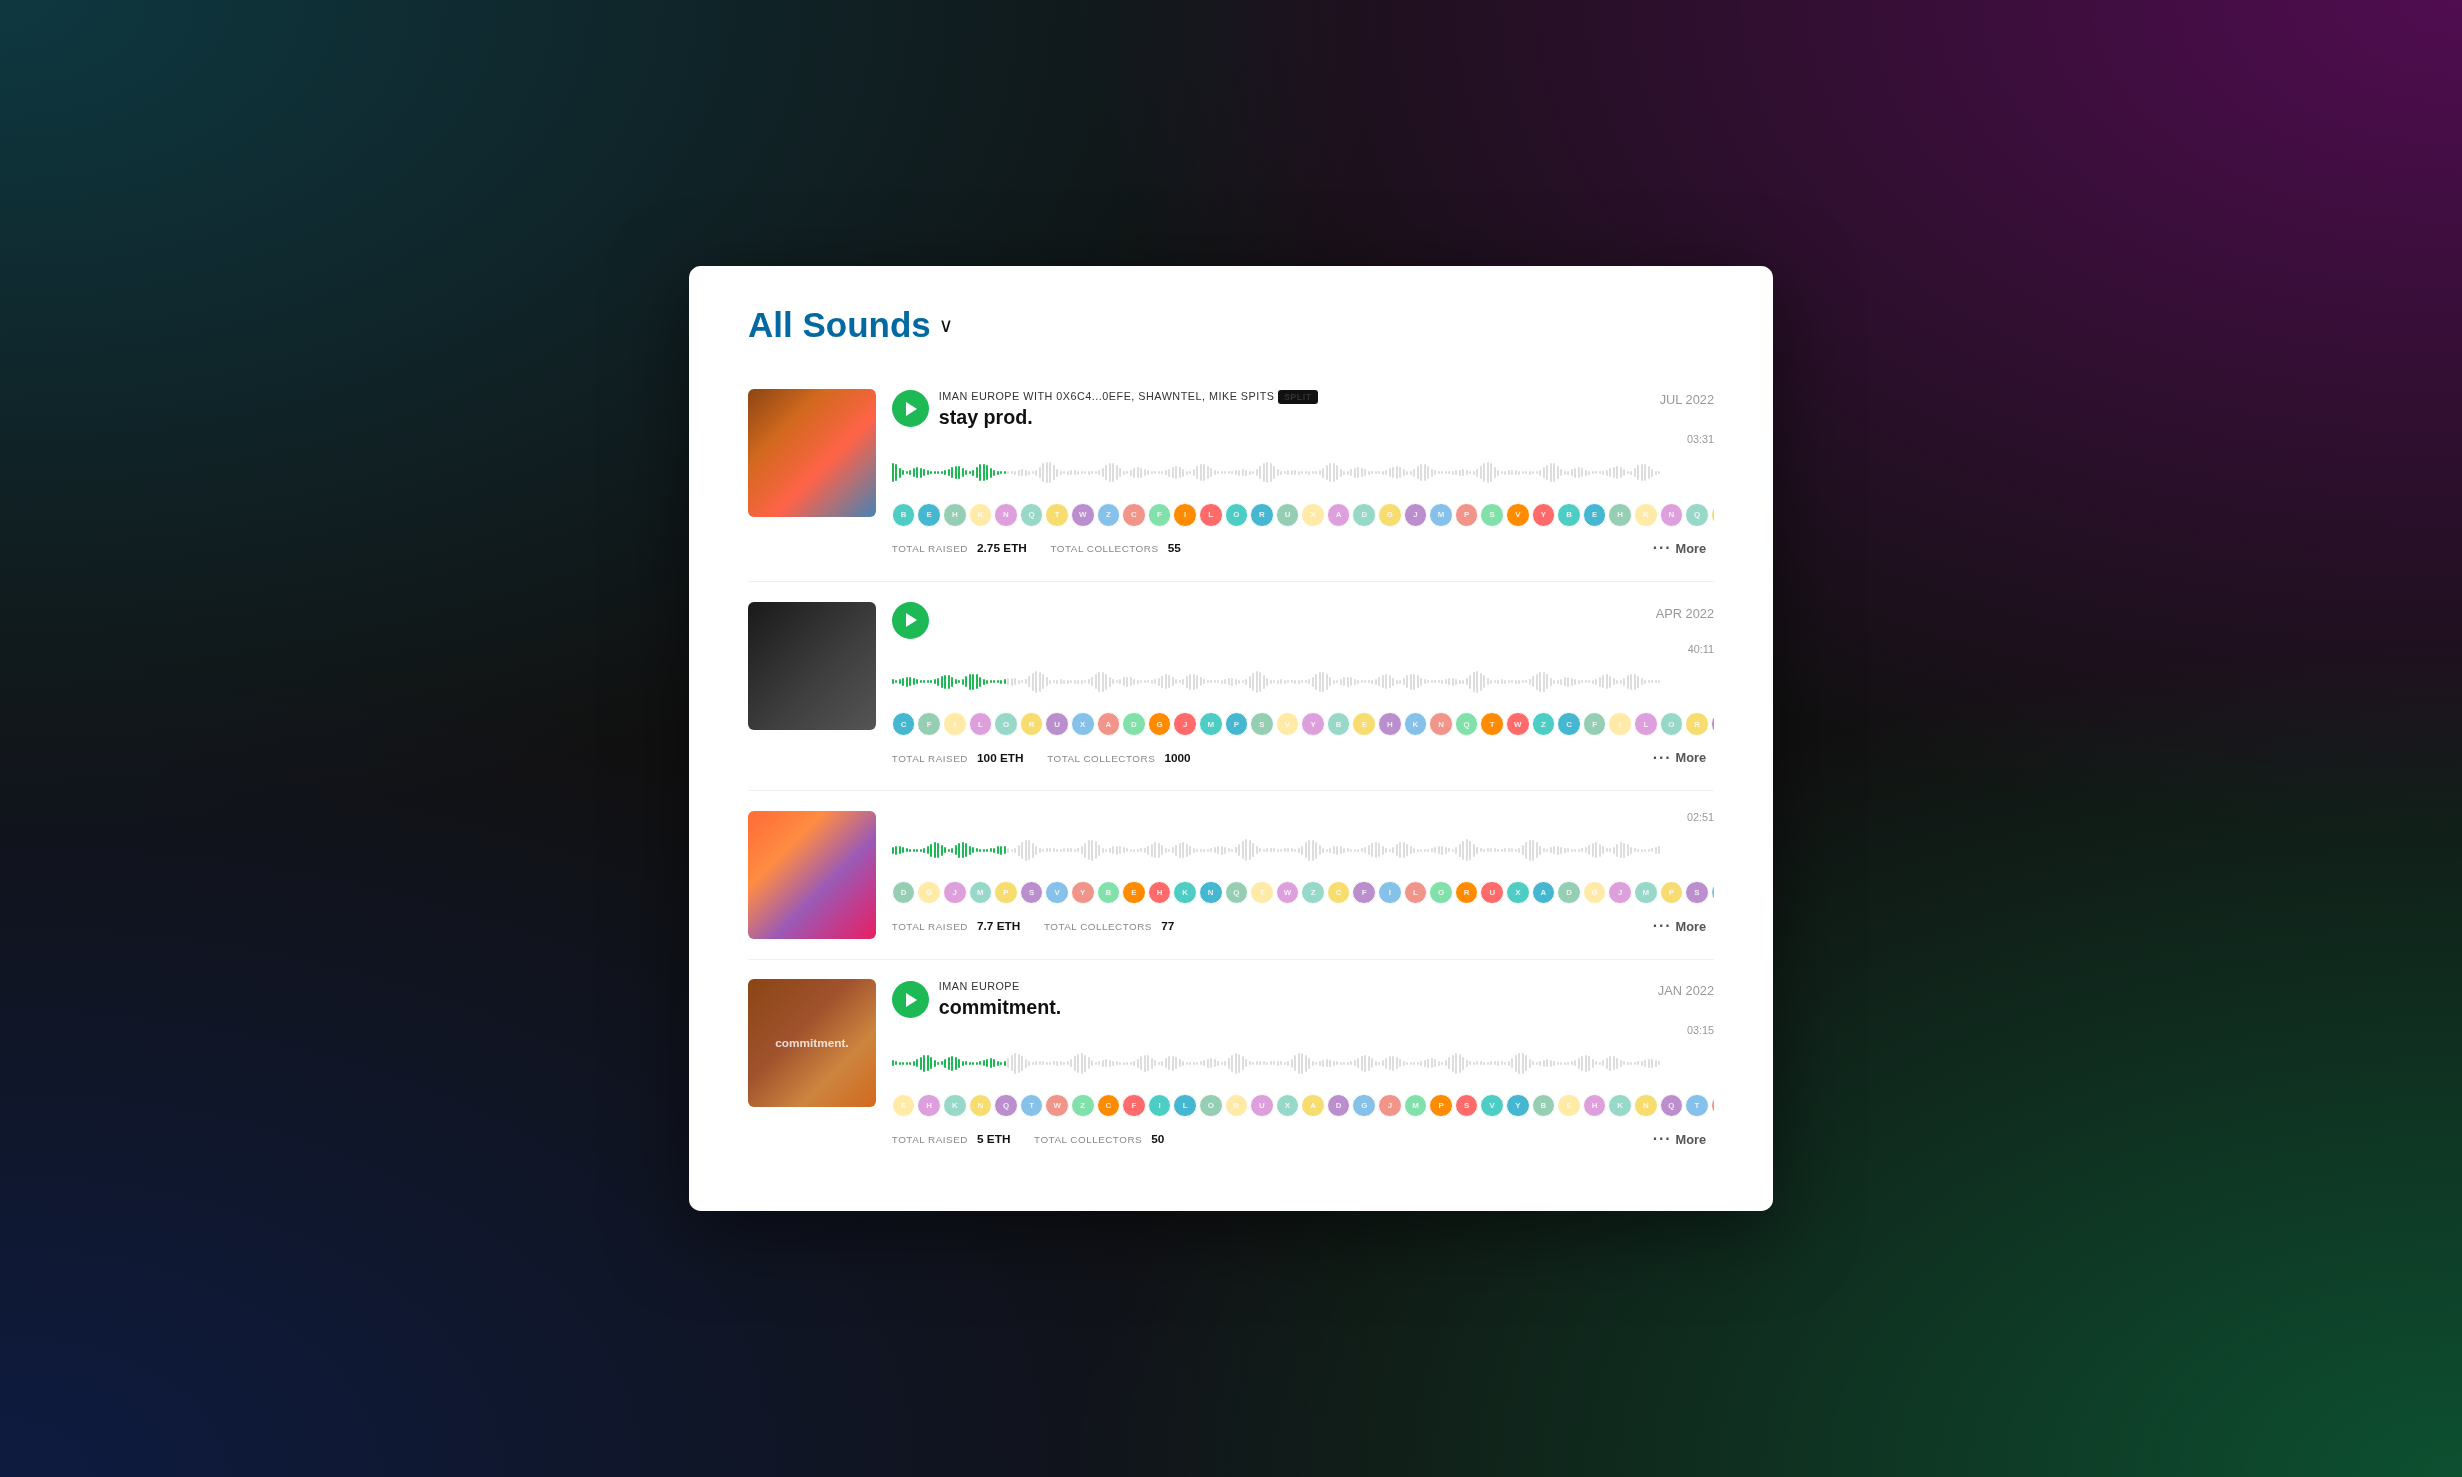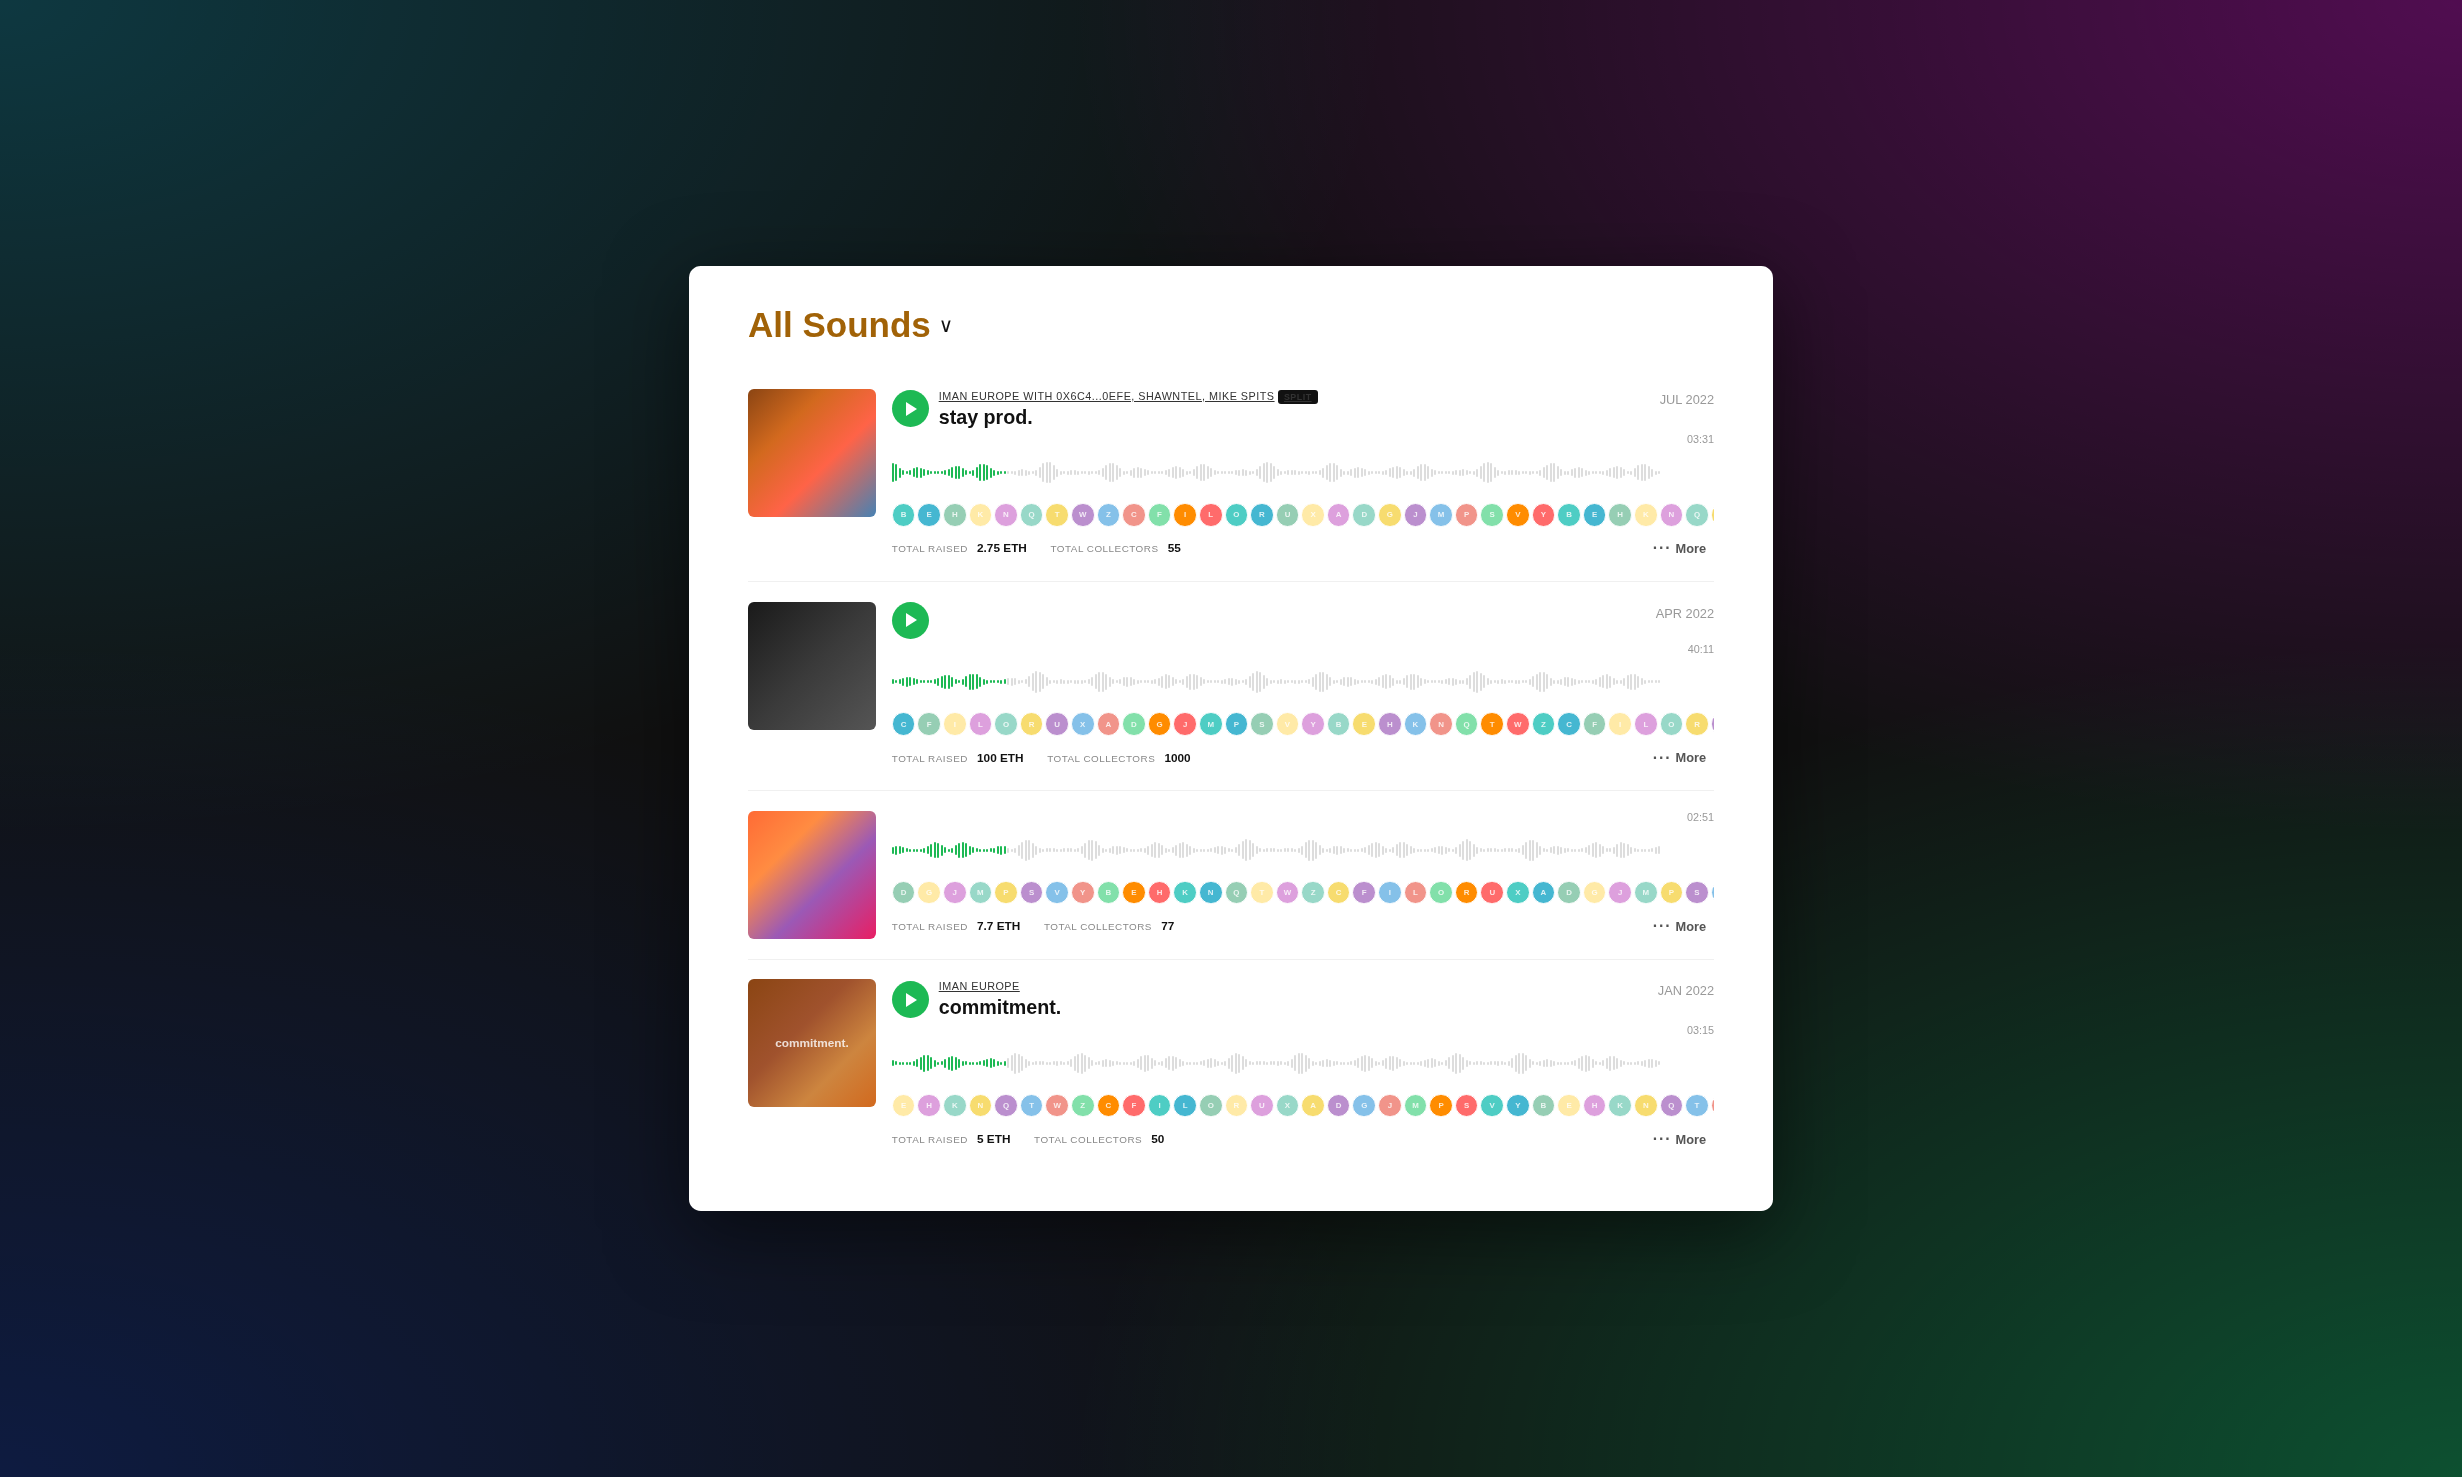--- a/index.html
+++ b/index.html
@@ -56,21 +56,21 @@
     }
     .section-header {
       display: flex;
       align-items: center;
       gap: 7.9px;
       padding: 39px 59px 23.6px 59px;
     }
     .section-title {
       font-size: 35px;
       font-weight: 800;
-      color: #a16207;
+      color: #0369a1;
     }
     .dropdown-arrow {
       font-size: 19.7px;
       color: #111;
       cursor: pointer;
     }
     .tracks-list {
       padding: 0 59px;
       display: flex;
       flex-direction: column;
@@ -157,21 +157,20 @@
     }
     .track-artists {
       font-size: 10.8px;
       color: #666;
       text-transform: uppercase;
       letter-spacing: 0.5px;
       line-height: 1.4;
     }
     .track-artists span {
       color: #333;
-      text-decoration: underline;
     }
     .split-badge {
       background: #111;
       color: #fff;
       font-size: 8.9px;
       font-weight: 700;
       padding: 2px 5.9px;
       border-radius: 3px;
       letter-spacing: 0.5px;
     }

